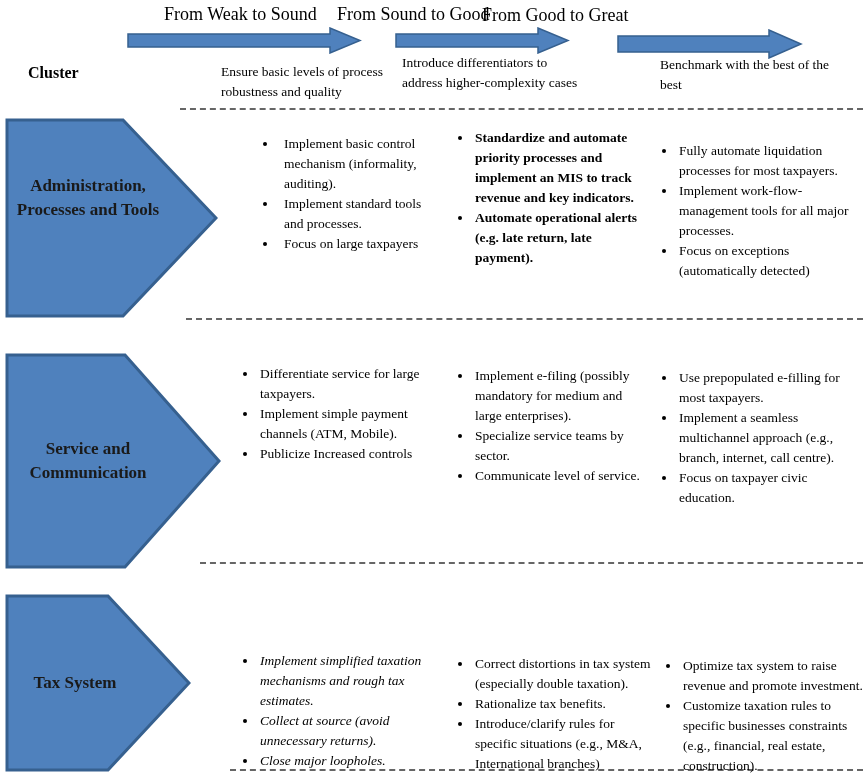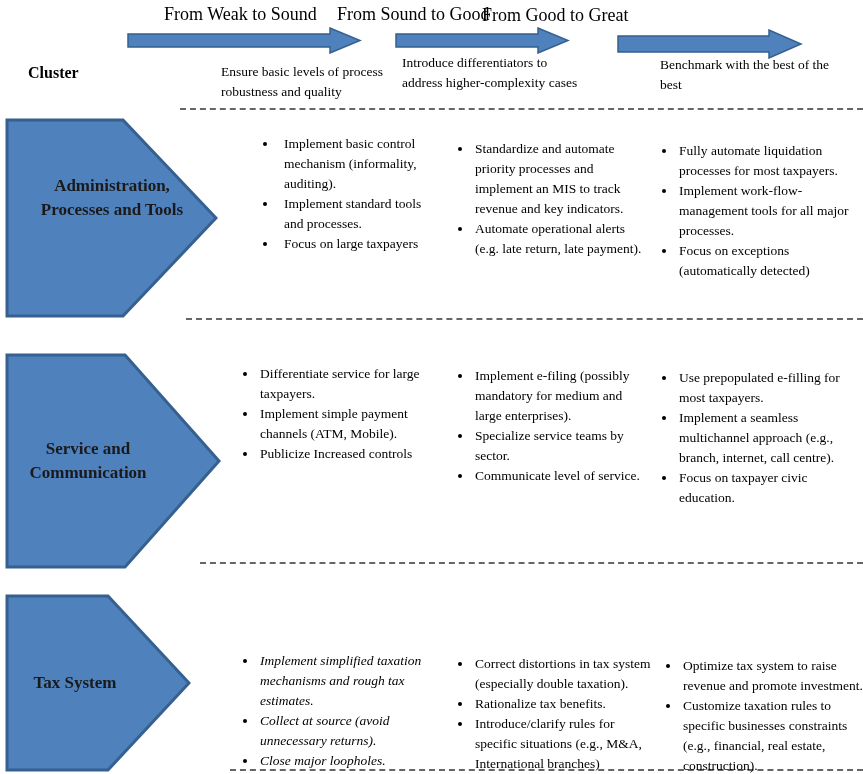--- a/index.html
+++ b/index.html
@@ -39,31 +39,31 @@
   .sep2{left:186px;top:318px;width:677px;}
   .sep3{left:200px;top:562px;width:663px;}
   .sep4{left:230px;top:769px;width:633px;}
 
   .big-arrow{overflow:visible;}
   .ba1{left:5px;top:118px;width:213px;height:200px;}
   .ba2{left:5px;top:353px;width:216px;height:216px;}
   .ba3{left:5px;top:594px;width:186px;height:178px;}
   .arrow-label{position:absolute;display:flex;align-items:center;justify-content:center;
     text-align:center;font-weight:bold;font-size:17px;line-height:24px;color:#1a1a1a;}
-  .ba1 .arrow-label{left:8px;top:0;width:150px;height:159px;margin-left:24px;}
+  .ba1 .arrow-label{left:8px;top:0;width:150px;height:159px;}
   .ba2 .arrow-label{left:8px;top:0;width:150px;height:216px;}
   .ba3 .arrow-label{left:5px;top:0;width:130px;height:178px;}
 
   ul.bullets{margin:8px;padding-left:13px;font-size:13.5px;line-height:20px;}
   ul.bullets li{padding-left:2px;margin:0;}
   ul.deep{padding-left:22px;}
   ul.deep li{padding-left:6px;}
 
   .r1c1{left:248px;top:126px;width:188px;}
-  .r1c2{left:452px;top:131px;width:192px;}
+  .r1c2{left:452px;top:120px;width:192px;font-weight:bold;}
   .r1c3{left:656px;top:133px;width:198px;}
   .r2c1{left:237px;top:356px;width:182px;}
   .r2c2{left:452px;top:358px;width:182px;}
   .r2c3{left:656px;top:360px;width:200px;}
   .r3c1{left:237px;top:643px;width:188px;font-style:italic;}
   .r3c2{left:452px;top:646px;width:198px;}
   .r3c3{left:660px;top:648px;width:200px;}
 </style>
 </head>
 <body>

